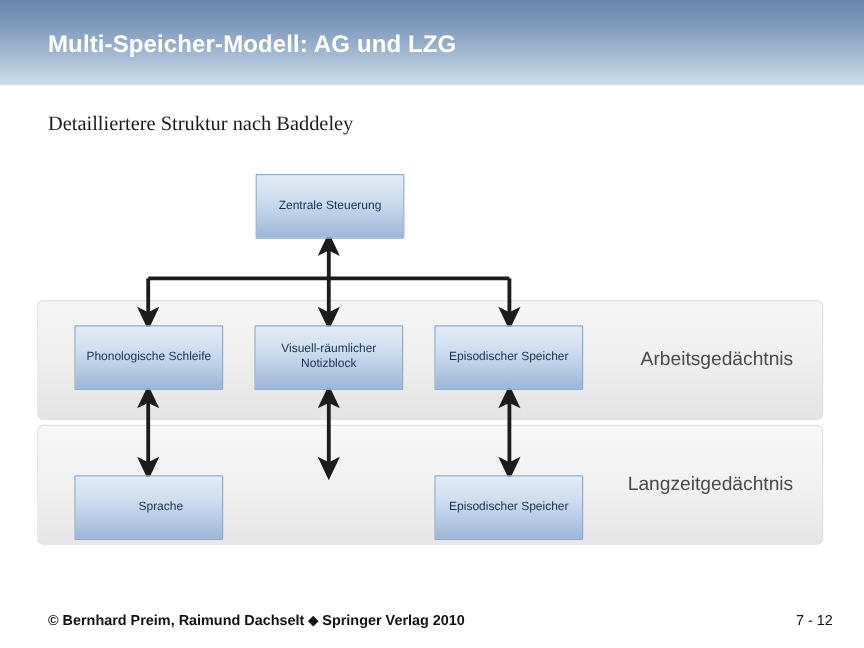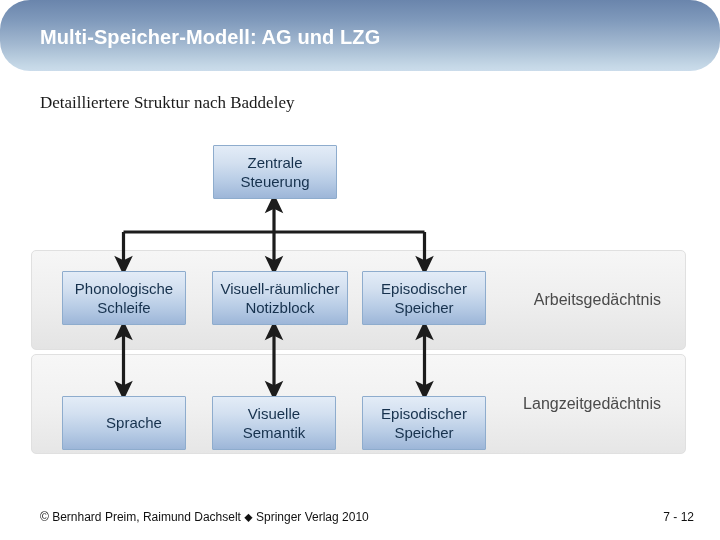--- a/index.html
+++ b/index.html
@@ -23,21 +23,20 @@
   }
 
   
   .title-bar {
     position: absolute;
     left: 0;
     top: 0;
     width: 720px;
     height: 71px;
     background: linear-gradient(to bottom, #6a85ac 0%, #7f99bb 28%, #a2b8d0 62%, #c4d7e6 92%, #cbdceb 100%);
-    border-radius: 30px;
   }
   .title-text {
     position: absolute;
     left: 40px;
     top: 26px;
     font-size: 20px;
     font-weight: bold;
     color: #ffffff;
     letter-spacing: 0.1px;
     white-space: nowrap;
@@ -85,30 +84,30 @@
   .box {
     position: absolute;
     box-sizing: border-box;
     border: 1px solid #8eaccd;
     background: linear-gradient(to bottom, #e3ecf7 0%, #d3e0f0 32%, #b9cde6 66%, #9db6d8 100%);
     display: flex;
     align-items: center;
     justify-content: center;
     text-align: center;
     line-height: 1.28;
-    font-size: 15px;
+    font-size: 10px;
     color: #16314d;
     border-radius: 1px;
   }
   .box .box-label { display: block; padding: 0 4px; }
 
   .box-central { left: 213px; top: 145px; width: 124px; height: 54px; }
 
   .box-r1a { left: 62px;  top: 271px; width: 124px; height: 54px; align-items: center; }
-  .box-r1b { left: 212px; top: 271px; width: 136px; height: 54px; }
+  .box-r1b { left: 212px; top: 271px; width: 124px; height: 54px; }
   .box-r1c { left: 362px; top: 271px; width: 124px; height: 54px; }
 
   .box-r2a { left: 62px;  top: 396px; width: 124px; height: 54px; padding-left: 20px; }
   .box-r2b { left: 212px; top: 396px; width: 124px; height: 54px; }
   .box-r2c { left: 362px; top: 396px; width: 124px; height: 54px; }
 
   
   .conn {
     position: absolute;
     pointer-events: none;
@@ -172,23 +171,20 @@
   <div class="box box-r1b">
     <span class="box-label">Visuell-räumlicher Notizblock</span>
   </div>
   <div class="box box-r1c">
     <span class="box-label">Episodischer Speicher</span>
   </div>
 
   <div class="box box-r2a">
     <span class="box-label">Sprache</span>
   </div>
-  <div class="box box-r2b">
-    <span class="box-label">Visuelle Semantik</span>
-  </div>
   <div class="box box-r2c">
     <span class="box-label">Episodischer Speicher</span>
   </div>
 
-  <div style="position:absolute; left:40px; top:510px; font-size:12px; color:#111111; white-space:nowrap;">© Bernhard Preim, Raimund Dachselt  ⬥  Springer Verlag 2010</div>
+  <div style="position:absolute; left:40px; top:510px; font-size:12px; color:#111111; white-space:nowrap;font-weight:bold;">© Bernhard Preim, Raimund Dachselt  ⬥  Springer Verlag 2010</div>
   <div style="position:absolute; right:26px; top:510px; font-size:12px; color:#111111; white-space:nowrap;">7 - 12</div>
 
 </div>
 
 </body></html>

